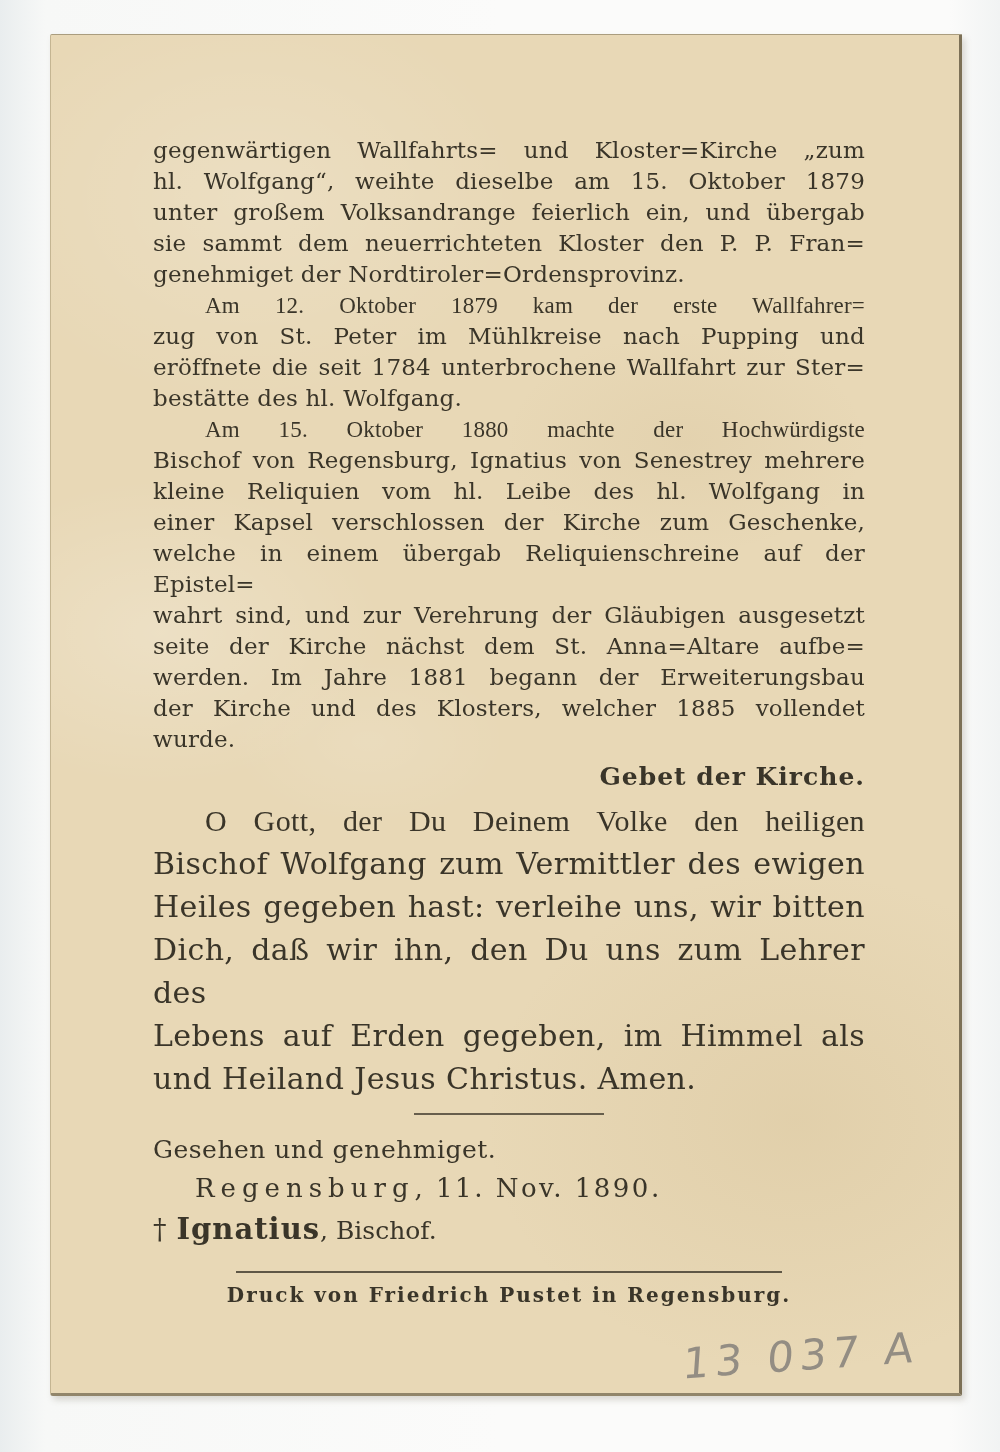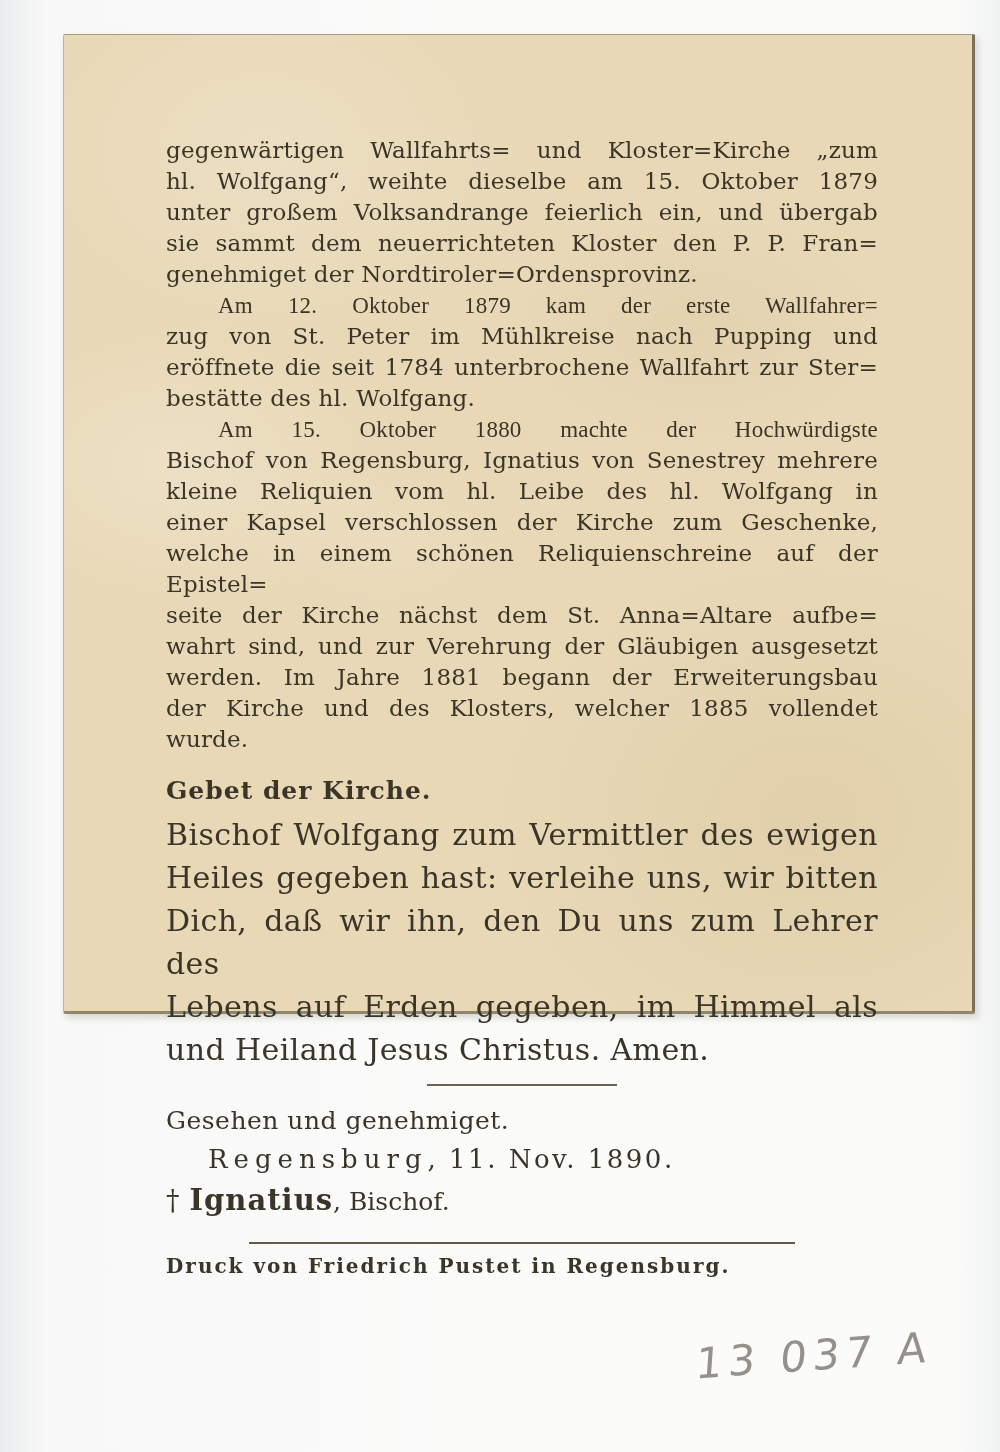--- a/index.html
+++ b/index.html
@@ -11,21 +11,21 @@
   }
   *{margin:0;padding:0;box-sizing:border-box;}
   html,body{width:1000px;height:1452px;}
   body{
     position:relative;
     background:linear-gradient(90deg,#e9edee 0%,#f7f8f7 4.5%,#fbfbfa 50%,#fbfbfa 95%,#f1f3f3 100%);
     font-family:"DejaVu Serif", serif;
     overflow:hidden;
   }
   .paper{
-    position:absolute;left:63px;top:34px;width:912px;height:980px;
+    position:absolute;left:50px;top:34px;width:912px;height:1362px;
     background-color:var(--paper,#e8d8b6);
     background-image:
       radial-gradient(ellipse 420px 320px at 22% 12%, rgba(255,255,255,0.16), transparent 65%),
       radial-gradient(ellipse 320px 220px at 12% 44%, rgba(255,255,255,0.20), transparent 70%),
       radial-gradient(ellipse 520px 420px at 82% 80%, rgba(176,146,88,0.12), transparent 60%),
       radial-gradient(ellipse 260px 160px at 70% 30%, rgba(170,140,85,0.08), transparent 70%),
       radial-gradient(ellipse 200px 120px at 35% 52%, rgba(255,255,255,0.10), transparent 70%);
     border-top:1px solid #aa9d7f;
     border-left:1px solid #c4b592;
     border-right:3px solid #7c7056;
@@ -39,22 +39,22 @@
   }
   .ln{
     font-size:23px;line-height:31px;
     text-align:justify;text-align-last:justify;
     letter-spacing:0.2px;
     white-space:normal;
   }
   .ln.end{text-align-last:left;}
   .ln.ind{text-indent:52px;font-family:Liberation Serif, serif;}
   .heading{
-    font-weight:bold;font-size:25px;line-height:32px;text-align:left;
-    letter-spacing:1px;margin-top:20px;margin-bottom:6px;
+    font-weight:bold;font-size:25px;line-height:32px;text-align:right;
+    letter-spacing:1px;margin-top:6px;margin-bottom:6px;
   }
   .pr{font-size:30px;line-height:43px;letter-spacing:0.4px;}
   .pr.ind{text-indent:52px;}
   .divider{
     width:190px;height:2px;background:var(--rule,#50493a);
     margin:13px auto 0 auto;opacity:0.85;
   }
   .approval{
     text-align:left;font-size:25px;line-height:34px;margin-top:18px;
     letter-spacing:0.5px;
@@ -68,21 +68,21 @@
     padding-right:48px;margin-top:6px;
     font-size:25px;line-height:36px;
   }
   .signature .cross{font-size:27px;margin-right:10px;}
   .signature .name{font-weight:bold;font-size:29px;letter-spacing:1px;}
   .imprint-rule{
     width:546px;height:2px;background:var(--rule,#50493a);
     margin:22px auto 0 auto;opacity:0.9;
   }
   .imprint{
-    text-align:left;font-size:20px;font-weight:bold;
+    text-align:center;font-size:20px;font-weight:bold;
     letter-spacing:2px;line-height:28px;margin-top:8px;
   }
   .handwriting{
     position:absolute;left:600px;top:1296px;width:300px;text-align:center;
     font-family:"DejaVu Sans", sans-serif;
     font-size:42px;color:var(--pencil,#8a857e);
     transform:rotate(-4deg) skewX(-8deg);
     letter-spacing:6px;opacity:0.9;
   }
 </style>
@@ -105,31 +105,32 @@
       <div class="ln">zug von St. Peter im Mühlkreise nach Pupping und</div>
       <div class="ln">eröffnete die seit 1784 unterbrochene Wallfahrt zur Ster=</div>
       <div class="ln end">bestätte des hl. Wolfgang.</div>
     </div>
 
     <div>
       <div class="ln ind">Am 15. Oktober 1880 machte der Hochwürdigste</div>
       <div class="ln">Bischof von Regensburg, Ignatius von Senestrey mehrere</div>
       <div class="ln">kleine Reliquien vom hl. Leibe des hl. Wolfgang in</div>
       <div class="ln">einer Kapsel verschlossen der Kirche zum Geschenke,</div>
-      <div class="ln">welche in einem schönen Reliquienschreine auf der Epistel=</div>
+      <div class="ln">welche in einem übergab Reliquienschreine auf der Epistel=</div>
+      <div class="ln">wahrt sind, und zur Verehrung der Gläubigen ausgesetzt</div>
       <div class="ln">seite der Kirche nächst dem St. Anna=Altare aufbe=</div>
-      <div class="ln">wahrt sind, und zur Verehrung der Gläubigen ausgesetzt</div>
       <div class="ln">werden. Im Jahre 1881 begann der Erweiterungsbau</div>
       <div class="ln">der Kirche und des Klosters, welcher 1885 vollendet</div>
       <div class="ln end">wurde.</div>
     </div>
 
     <div class="heading">Gebet der Kirche.</div>
 
     <div>
+      <div class="ln pr ind">O Gott, der Du Deinem Volke den heiligen</div>
       <div class="ln pr">Bischof Wolfgang zum Vermittler des ewigen</div>
       <div class="ln pr">Heiles gegeben hast: verleihe uns, wir bitten</div>
       <div class="ln pr">Dich, daß wir ihn, den Du uns zum Lehrer des</div>
       <div class="ln pr">Lebens auf Erden gegeben, im Himmel als</div>
       <div class="ln pr end">und Heiland Jesus Christus. Amen.</div>
     </div>
 
     <div class="divider"></div>
 
     <div class="approval">Gesehen und genehmiget.</div>

